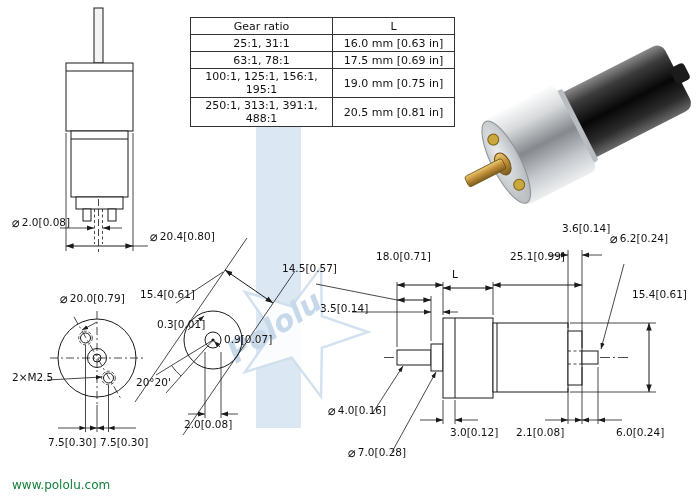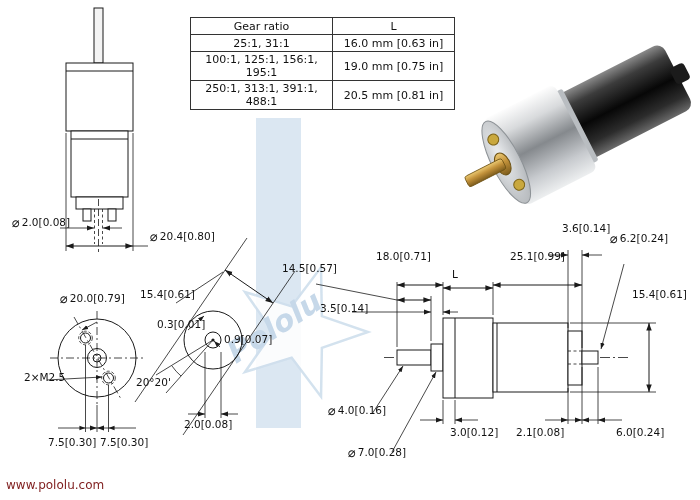--- a/index.html
+++ b/index.html
@@ -15,22 +15,22 @@
   .vals { display:flex; flex-direction:row; align-items:center; line-height:1.3; }
   .plain { position:absolute; font-size:10.5px; color:#111; z-index:3; white-space:nowrap; }
 
   table.gear { position:absolute; left:190px; top:17px; border-collapse:collapse;
                font-size:11px; z-index:3; background:#fff;border-radius:22px; }
   .gear th, .gear td { border:1px solid #333; padding:1px 6px; text-align:center;
                        font-weight:normal; height:17px; }
   .gear .c1 { width:142px; }
   .gear .c2 { width:122px; }
 
-  .footer-link { position:absolute; left:6px; top:478px; font-size:12px;
-                 color:#7f1d1d; z-index:3; text-decoration:none; }
+  .footer-link { position:absolute; left:12px; top:478px; font-size:12px;
+                 color:#15803d; z-index:3; text-decoration:none; }
 </style>
 </head>
 <body>
 
 <div id="stage">
 
 <svg class="base" width="700" height="500" viewBox="0 0 700 500">
   <defs>
     <marker id="ar" viewBox="0 0 10 10" refX="9.5" refY="5" markerWidth="8" markerHeight="8" orient="auto-start-reverse">
       <path d="M0,1.6 L9.5,5 L0,8.4 Z" fill="#1a1a1a"></path>
@@ -210,20 +210,24 @@
       <th class="c1">Gear ratio</th>
       <th class="c2">L</th>
     </tr>
   </thead>
   <tbody>
     <tr>
       <td class="c1">25:1, 31:1</td>
       <td class="c2">16.0 mm [0.63 in]</td>
     </tr>
     <tr>
+      <td class="c1">63:1, 78:1</td>
+      <td class="c2">17.5 mm [0.69 in]</td>
+    </tr>
+    <tr>
       <td class="c1">100:1, 125:1, 156:1, 195:1</td>
       <td class="c2">19.0 mm [0.75 in]</td>
     </tr>
     <tr>
       <td class="c1">250:1, 313:1, 391:1, 488:1</td>
       <td class="c2">20.5 mm [0.81 in]</td>
     </tr>
   </tbody>
 </table>
 
@@ -354,18 +358,18 @@
         <span>[0.08]</span>
       </span>
 </div>
 <div class="dim" style="left:616px;top:426px">
   <span class="vals">
         <span>6.0</span>
         <span>[0.24]</span>
       </span>
 </div>
 
-<div class="plain" style="left:24px;top:371px">2×M2.5</div>
+<div class="plain" style="left:12px;top:371px">2×M2.5</div>
 <div class="plain" style="left:136px;top:376px">20°20'</div>
 
 <a class="footer-link" href="#">www.pololu.com</a>
 
 </div>
 
 </body></html>

